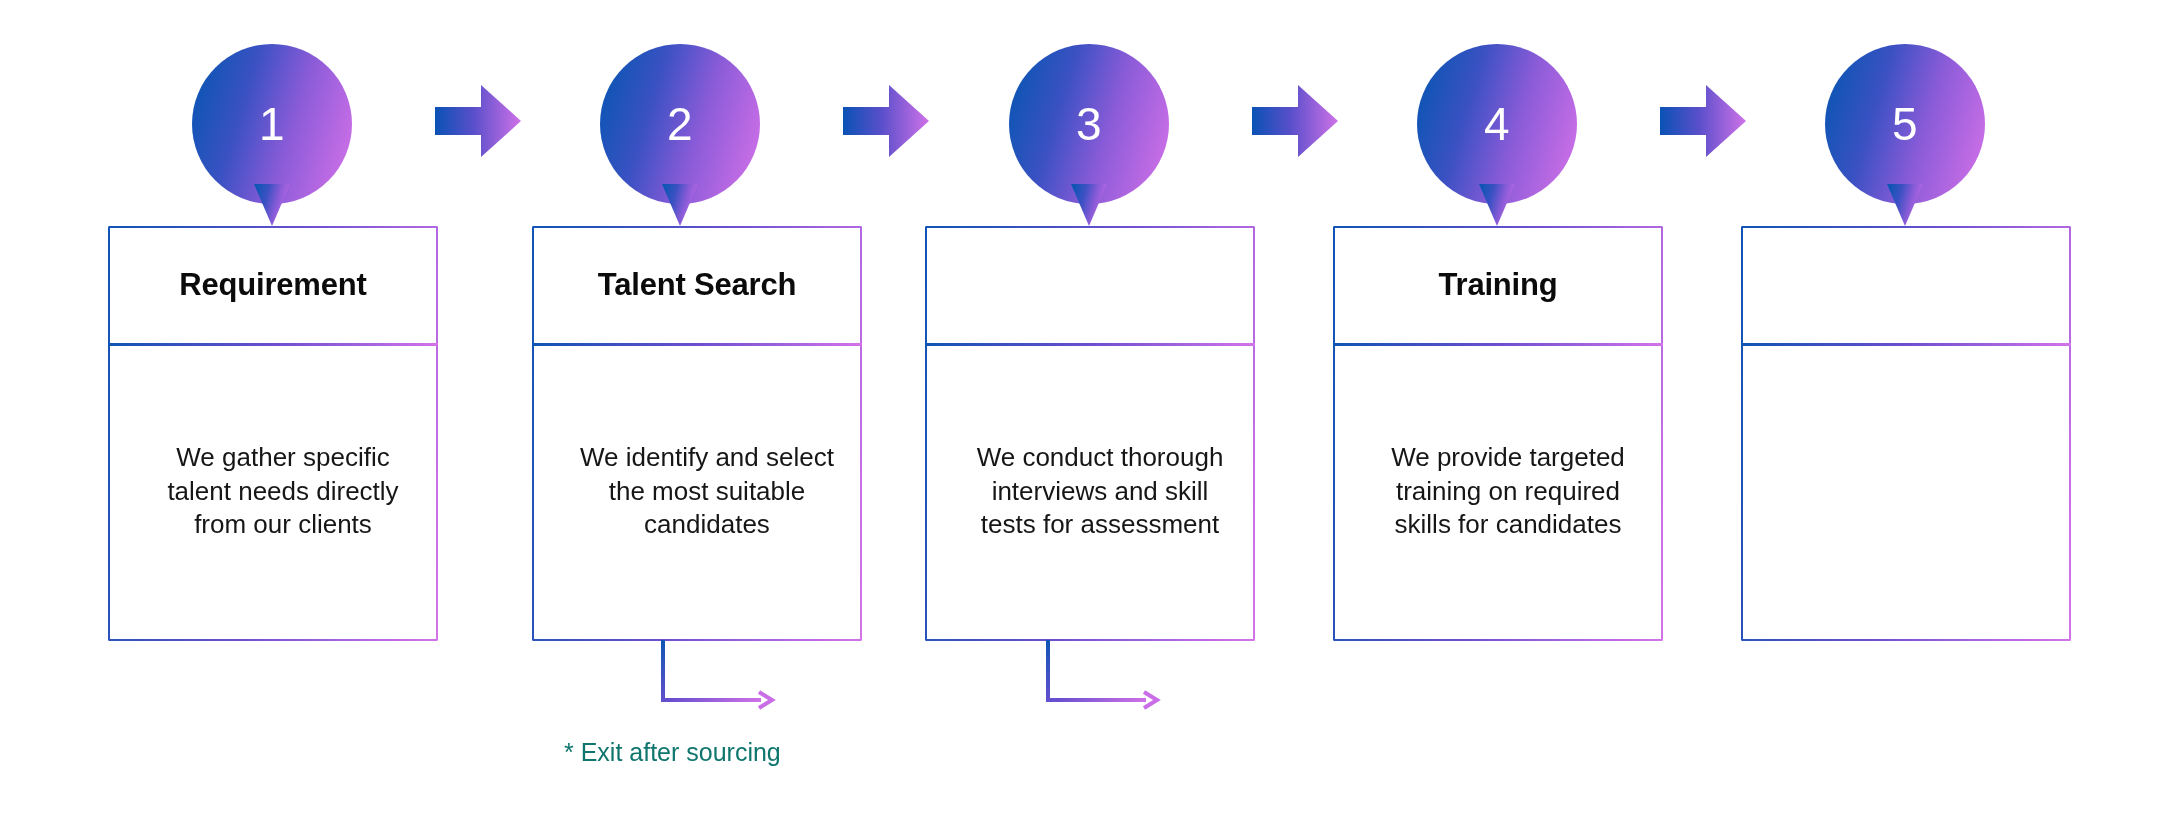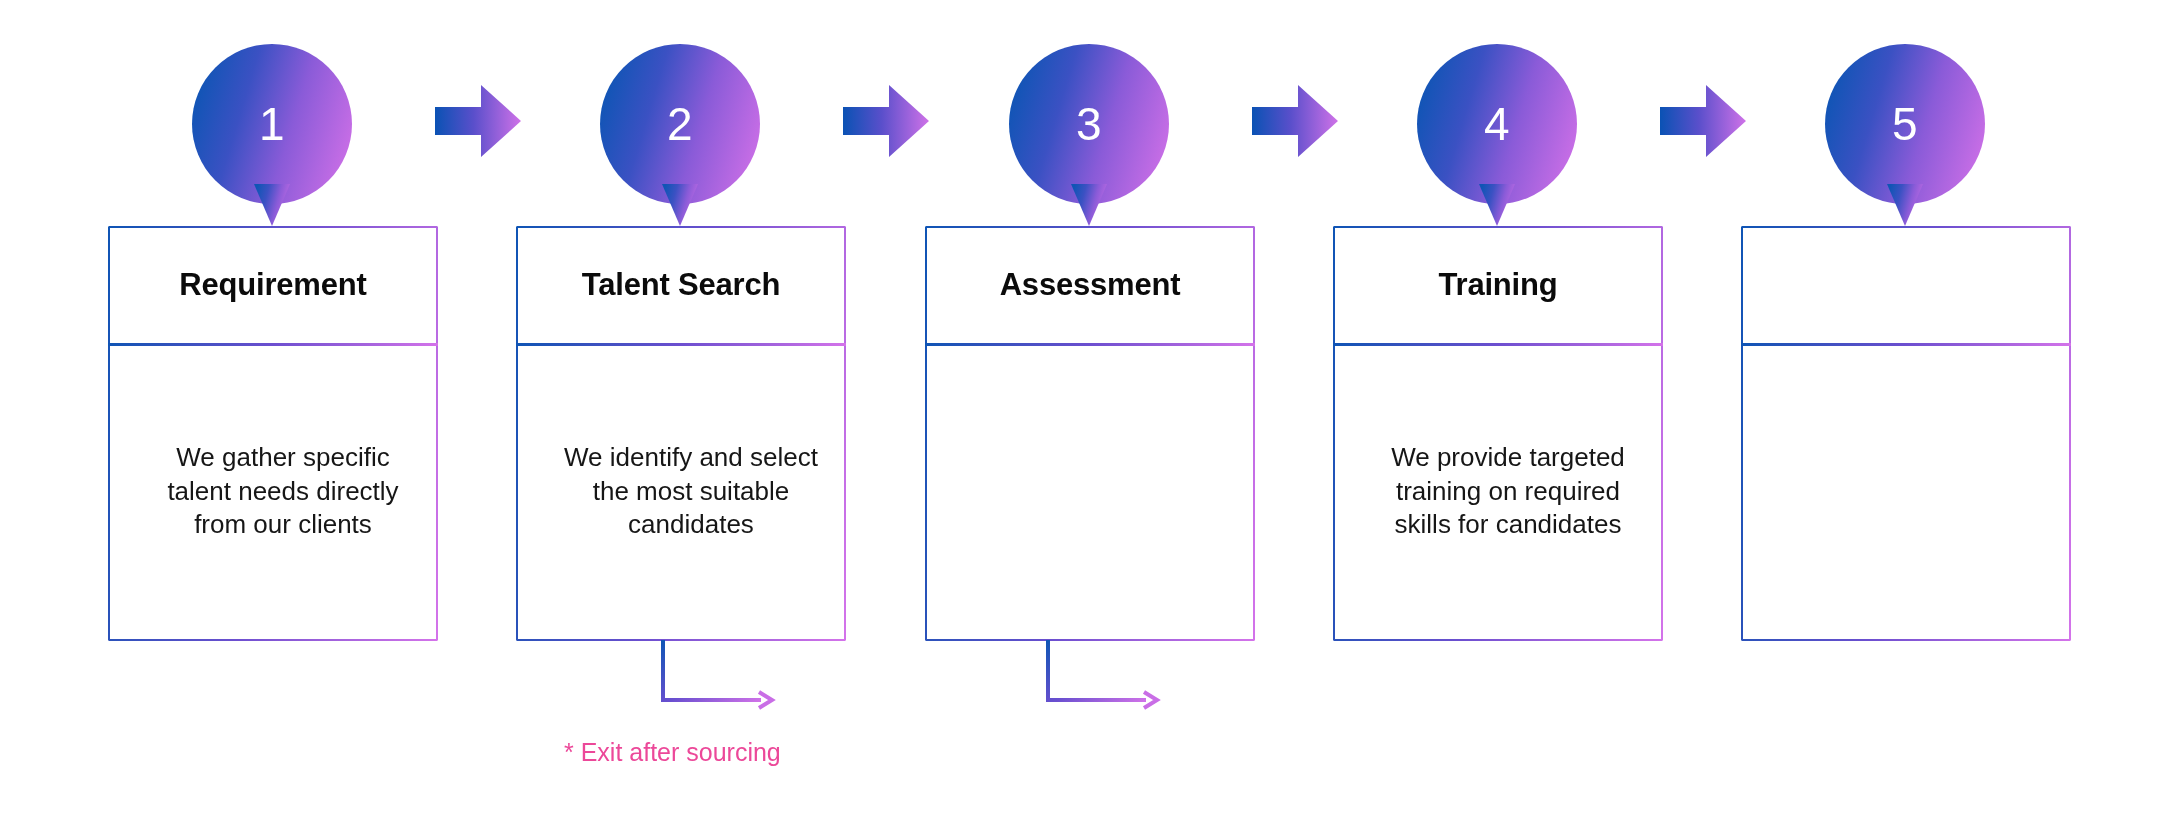--- a/index.html
+++ b/index.html
@@ -93,21 +93,21 @@
     height: 76px;
   }
   .flow-arrow svg { display: block; width: 86px; height: 76px; }
 
   
   .exit-connector { position: absolute; }
   .exit-connector svg { display: block; }
   .exit-label {
     position: absolute;
     font-size: 25px;
-    color: #ec4899;
+    color: #0f766e;
     white-space: nowrap;
     font-weight: 400;
     text-align: right;
   }
 </style>
 </head>
 <body>
 
 <div id="stage">
 
@@ -245,33 +245,35 @@
 
   <div class="card" style="left:108px">
     <div class="card-border"></div>
     <div class="card-title">Requirement</div>
     <div class="card-divider"></div>
     <div class="card-body">
       <div class="card-text">We gather specific talent needs directly from our clients</div>
     </div>
   </div>
 
-  <div class="card" style="left:516px">
+  <div class="card" style="left:532px">
     <div class="card-border"></div>
     <div class="card-title">Talent Search</div>
     <div class="card-divider"></div>
     <div class="card-body">
       <div class="card-text">We identify and select the most suitable candidates</div>
     </div>
   </div>
 
   <div class="card" style="left:925px">
     <div class="card-border"></div>
-    <div class="card-title">Assessment</div>
-    <div class="card-divider"></div>
+    <div class="card-divider"></div>
+    <div class="card-body">
+      <div class="card-text">We conduct thorough interviews and skill tests for assessment</div>
+    </div>
   </div>
 
   <div class="card" style="left:1333px">
     <div class="card-border"></div>
     <div class="card-title">Training</div>
     <div class="card-divider"></div>
     <div class="card-body">
       <div class="card-text">We provide targeted training on required skills for candidates</div>
     </div>
   </div>

